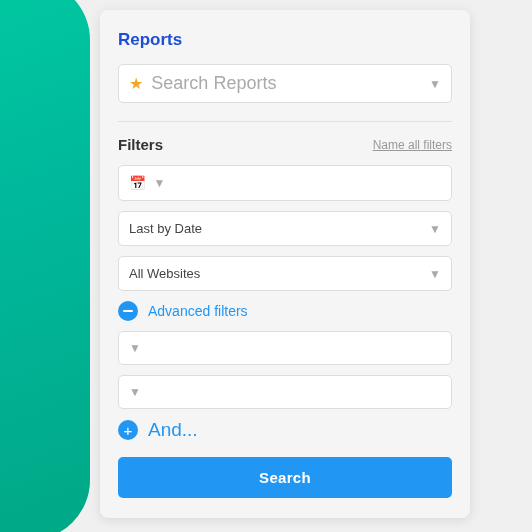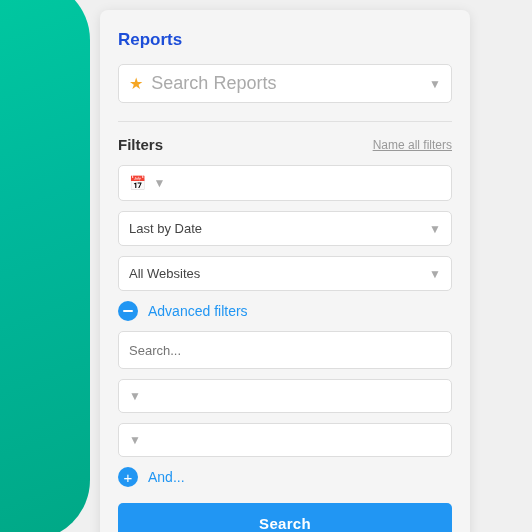--- a/index.html
+++ b/index.html
@@ -177,21 +177,21 @@
       display: flex;
       align-items: center;
       justify-content: center;
       margin-right: 10px;
       flex-shrink: 0;
       font-size: 15px;
       color: #fff;
       line-height: 1;
     }
     .and-label {
-      font-size: 14px;
+      font-size: 19px;
       color: #2196F3;
       font-weight: 500;
     }
 
     .search-button {
       width: 100%;
       background: #2196F3;
       color: #fff;
       border: none;
       border-radius: 5px;
@@ -237,23 +237,20 @@
   <div class="dropdown-row">
     <span class="dropdown-label">All Websites</span>
     <span class="chevron">▼</span>
   </div>
 
   <div class="advanced-filters-row">
     <div class="circle-minus"></div>
     <span class="advanced-filters-label">Advanced filters</span>
   </div>
 
-  <div class="search-input-row">
-    <input type="text" placeholder="Search..." style="">
-  </div>
 
   <div class="dropdown-row">
     <span class="chevron">▼</span>
   </div>
 
   <div class="dropdown-row">
     <span class="chevron">▼</span>
   </div>
 
   <div class="and-row">

